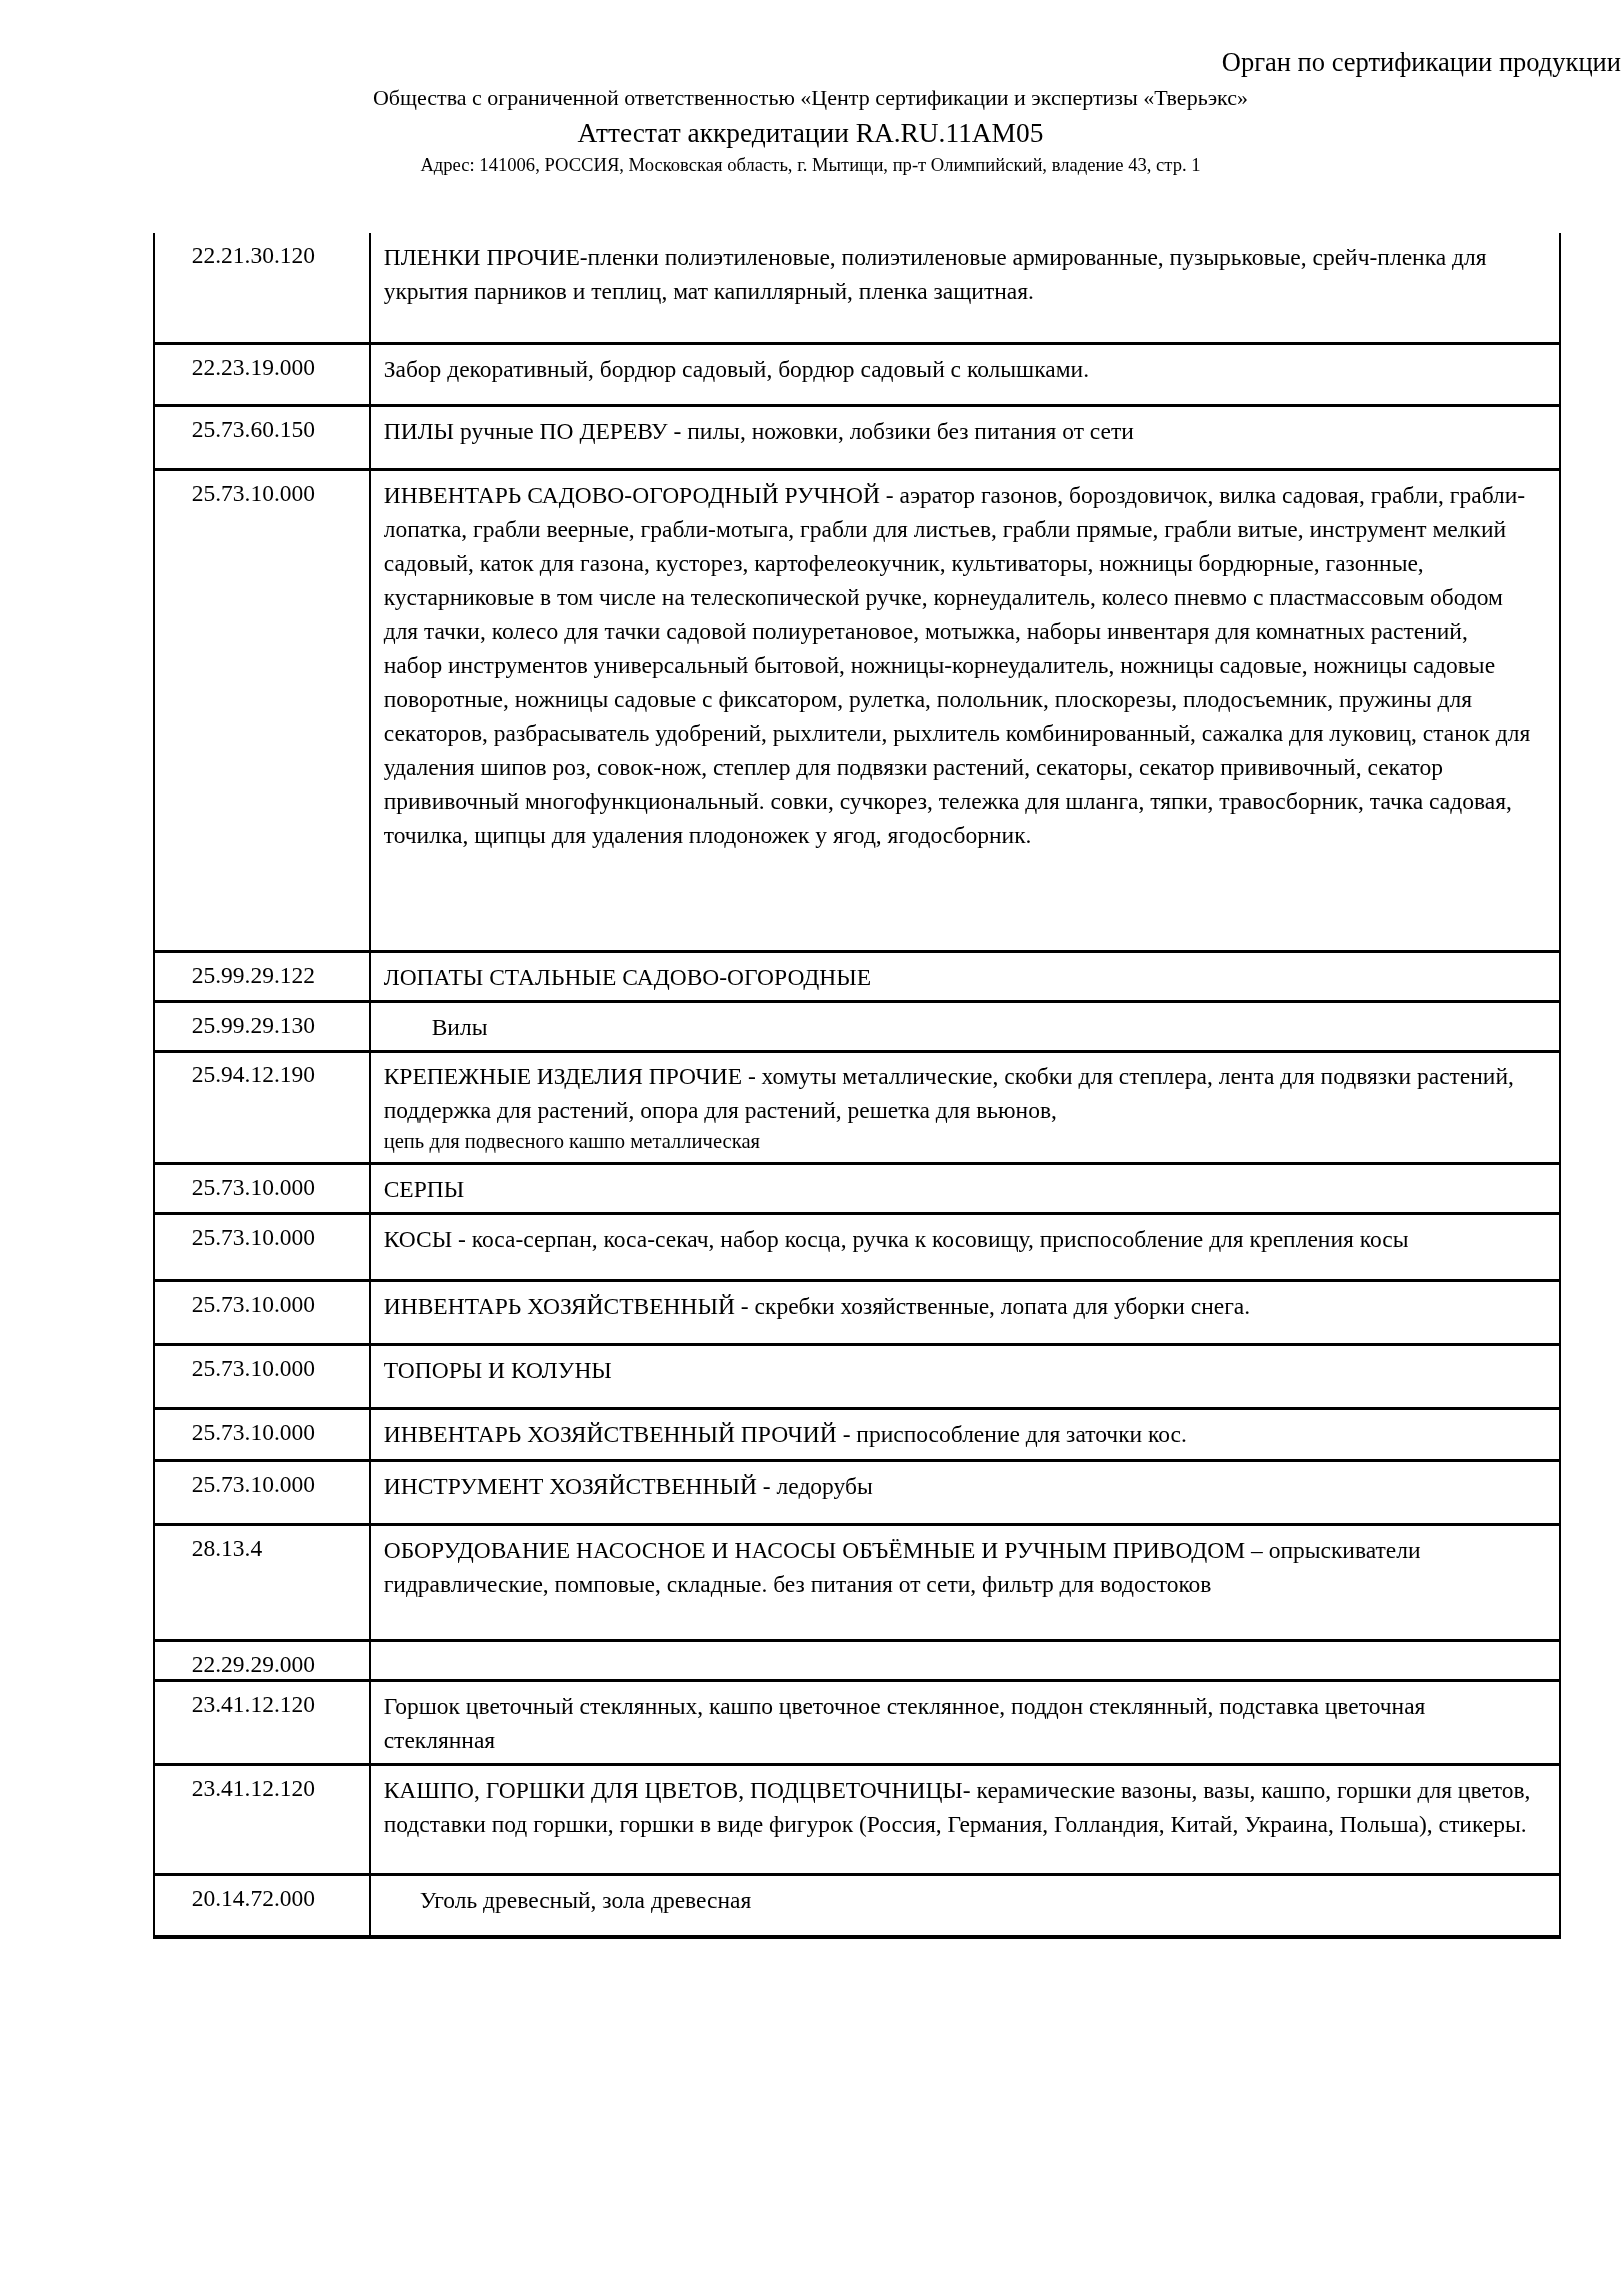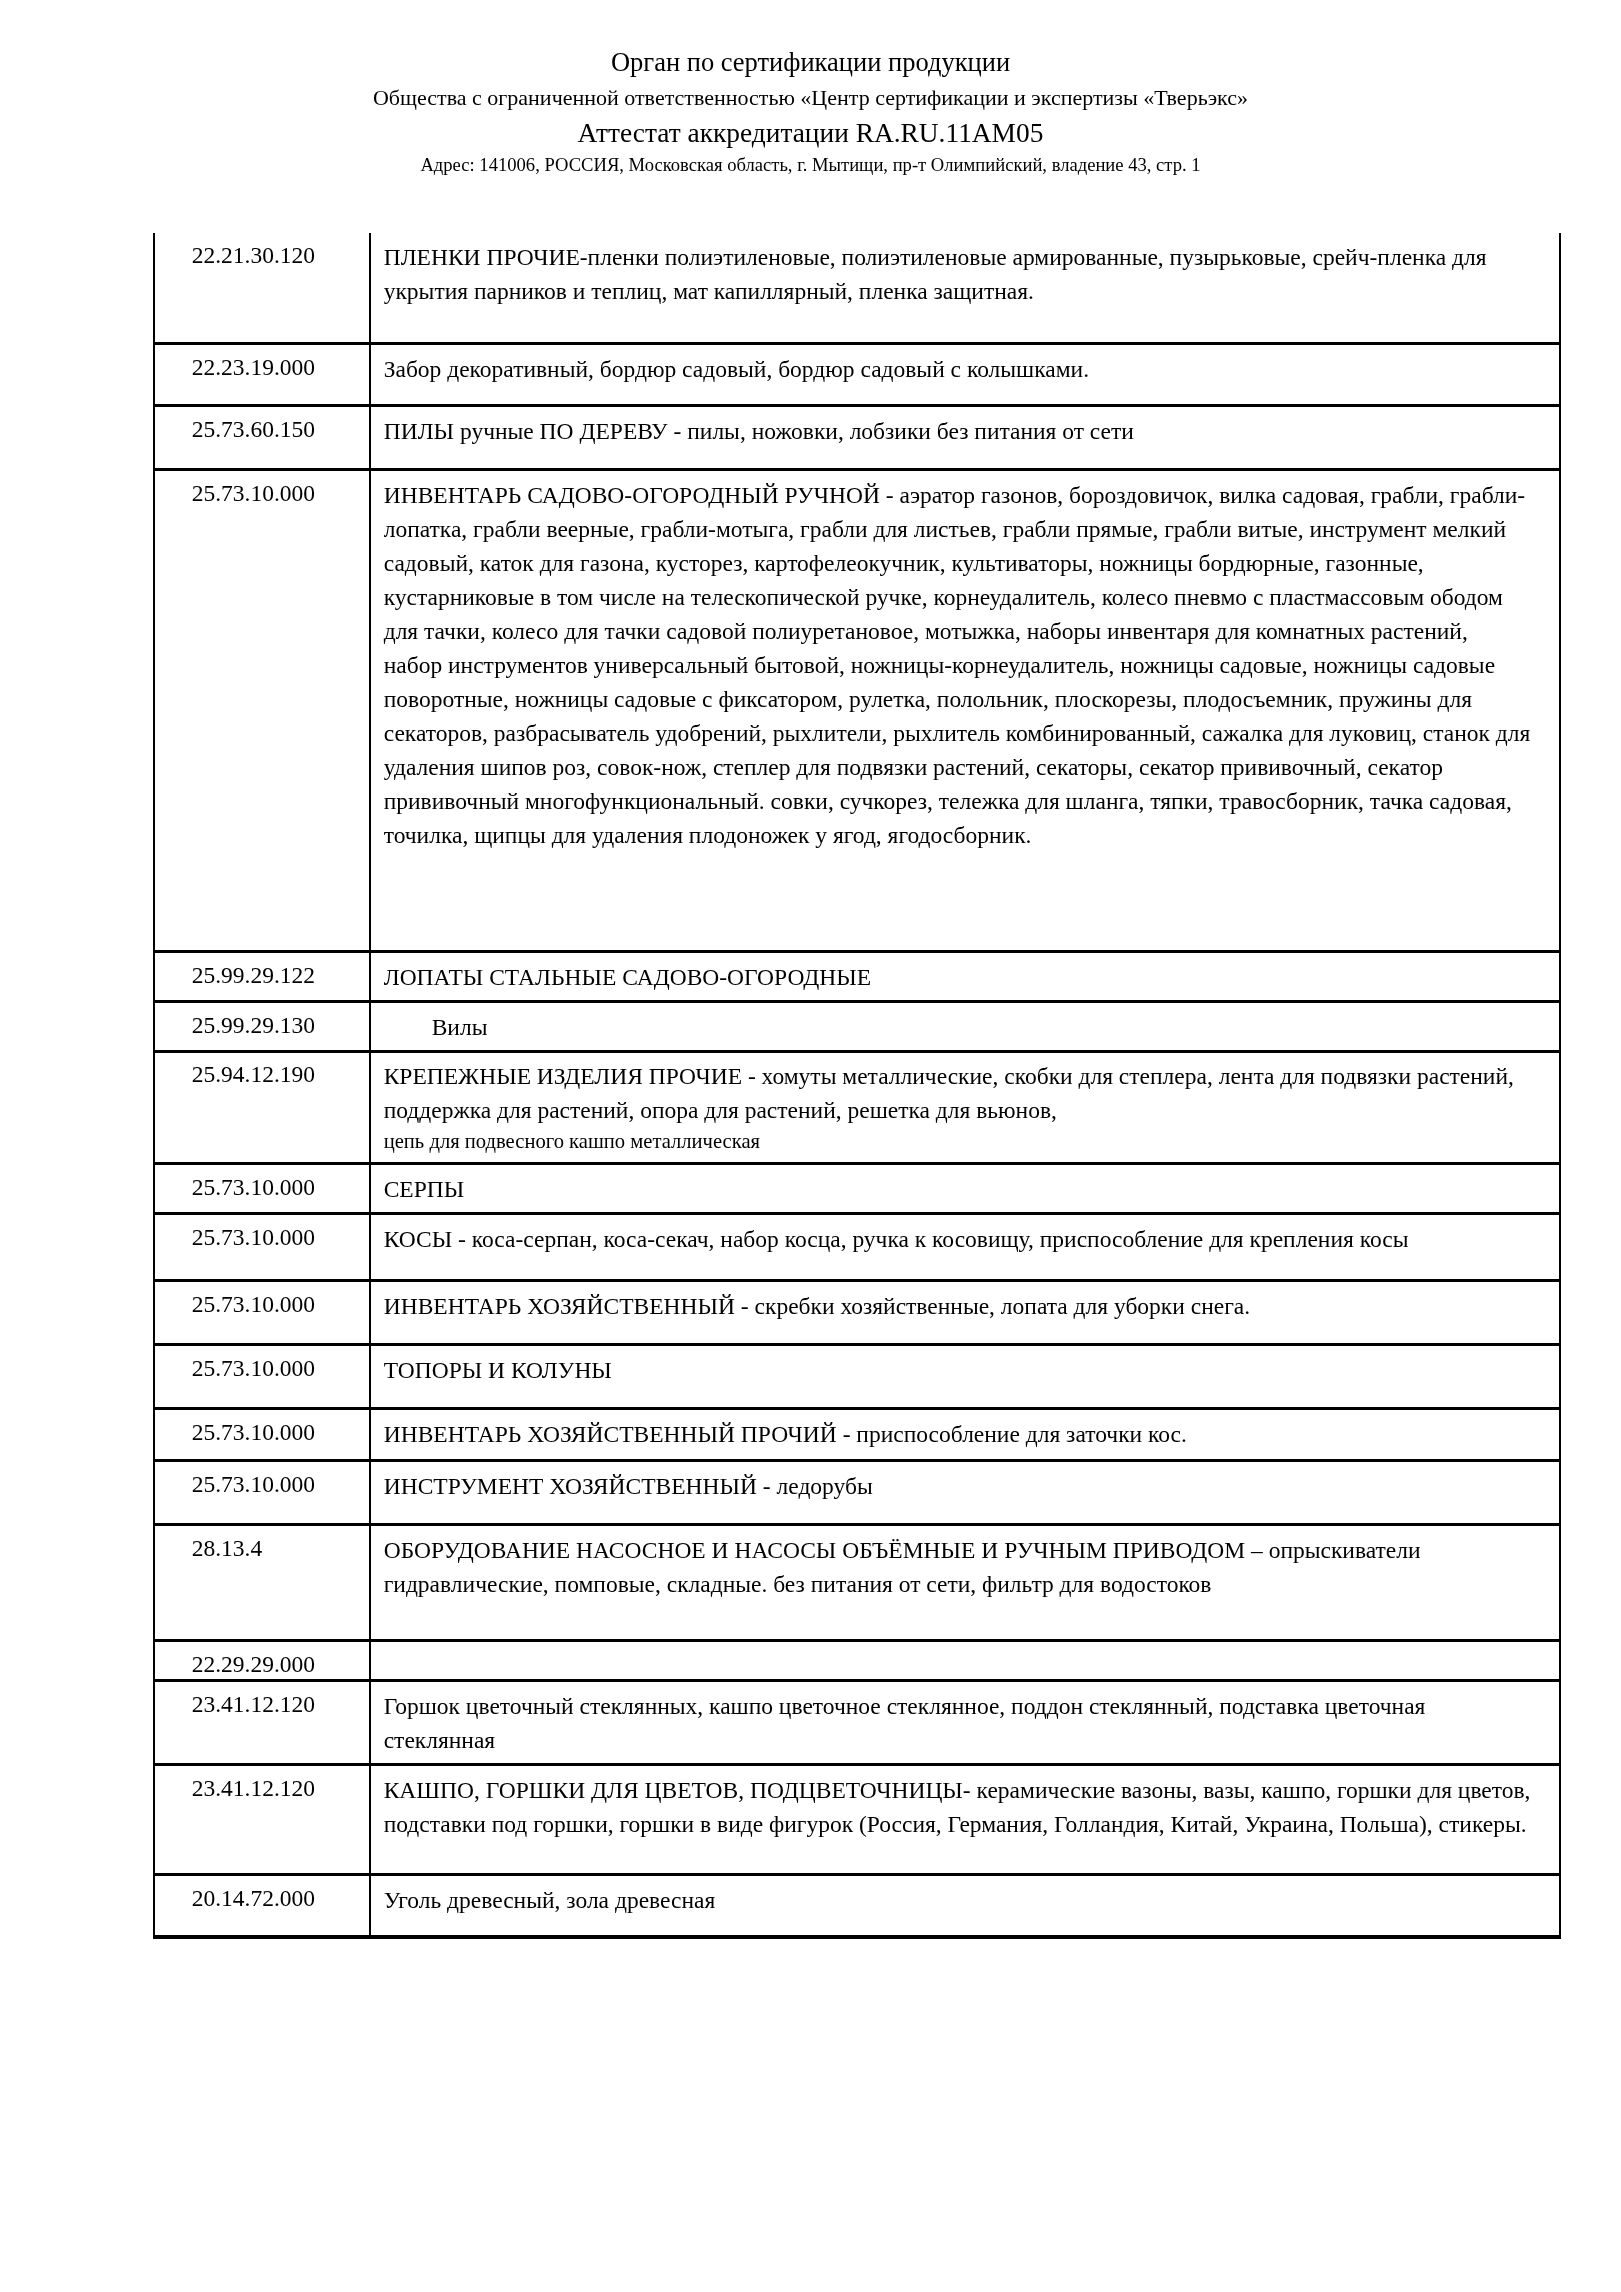--- a/index.html
+++ b/index.html
@@ -1,32 +1,32 @@
 <!DOCTYPE html>
 <html><head>
 <meta charset="utf-8">
 <style>
   html,body{margin:0;padding:0;background:#ffffff;}
   .page{
     width:1621px;height:2293px;background:#ffffff;color:#000;
     font-family:"Liberation Serif", serif;position:relative;overflow:hidden;
   }
   .hdr{ text-align:center; padding-top:45px; }
-  .hdr-line1{ font-size:26.5px; line-height:35px; }
+  .hdr-line1{ font-size:26.5px; line-height:35px;text-align:right; }
   .hdr-line2{ font-size:22px; line-height:35px; }
   .hdr-line3{ font-size:27.4px; line-height:36px; }
   .hdr-line4{ font-size:18.6px; line-height:27.4px; }
 
   .tbl{
     position:absolute; left:153px; top:233px; width:1408px;
     border-left:2px solid #000; border-right:2px solid #000;
     border-bottom:4.9px solid #000; box-sizing:border-box;
   }
   .trow{ display:flex; border-bottom:3.9px solid #000; align-items:stretch;padding-left:21px; }
-  .trow:last-child{ border-bottom:none; }
+  .trow:last-child{ border-bottom:none;gap:36px; }
   .cell-code{
     flex:0 0 195px; width:195px; box-sizing:border-box;
     border-right:2px solid #000;
     padding:7.8px 3.9px 0 15.7px; font-size:23.5px; line-height:29px;
   }
   .cell-desc{
     flex:1; box-sizing:border-box;
     padding:6.9px 27.4px 5.9px 12.7px; font-size:23.5px; line-height:34px;
   }
   .desc-note{ display:block; font-size:20.6px; line-height:29px; }

